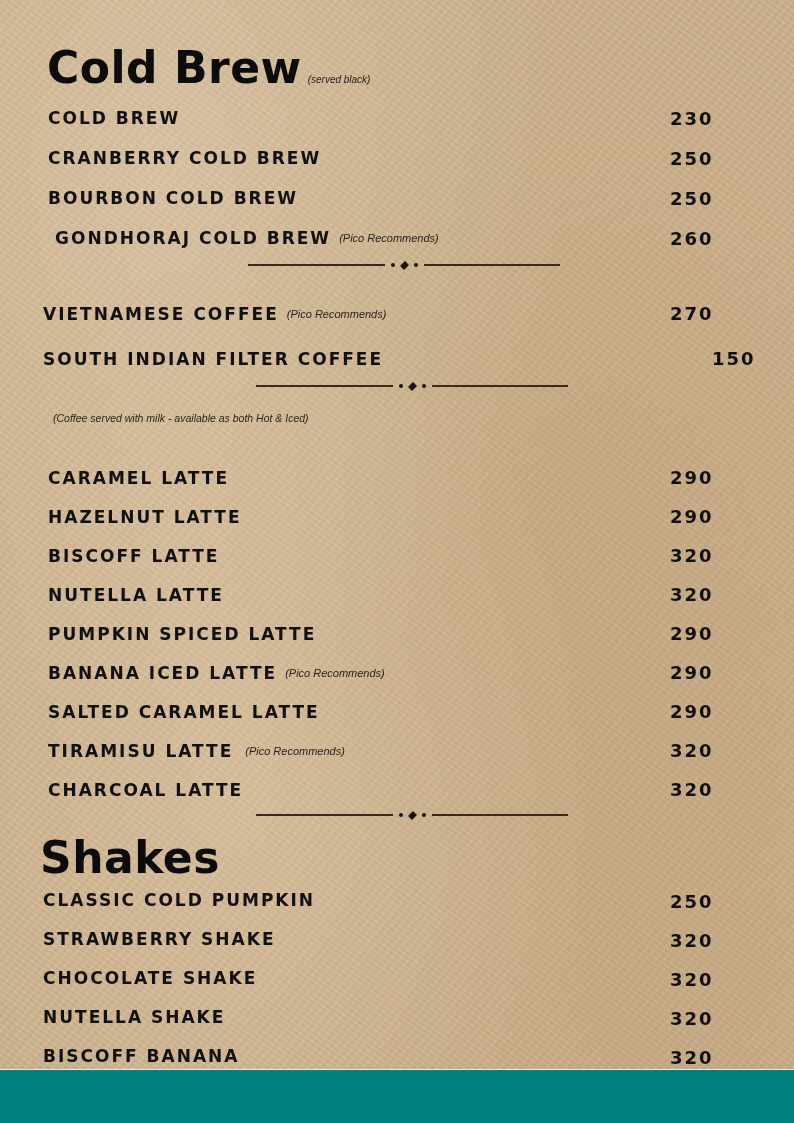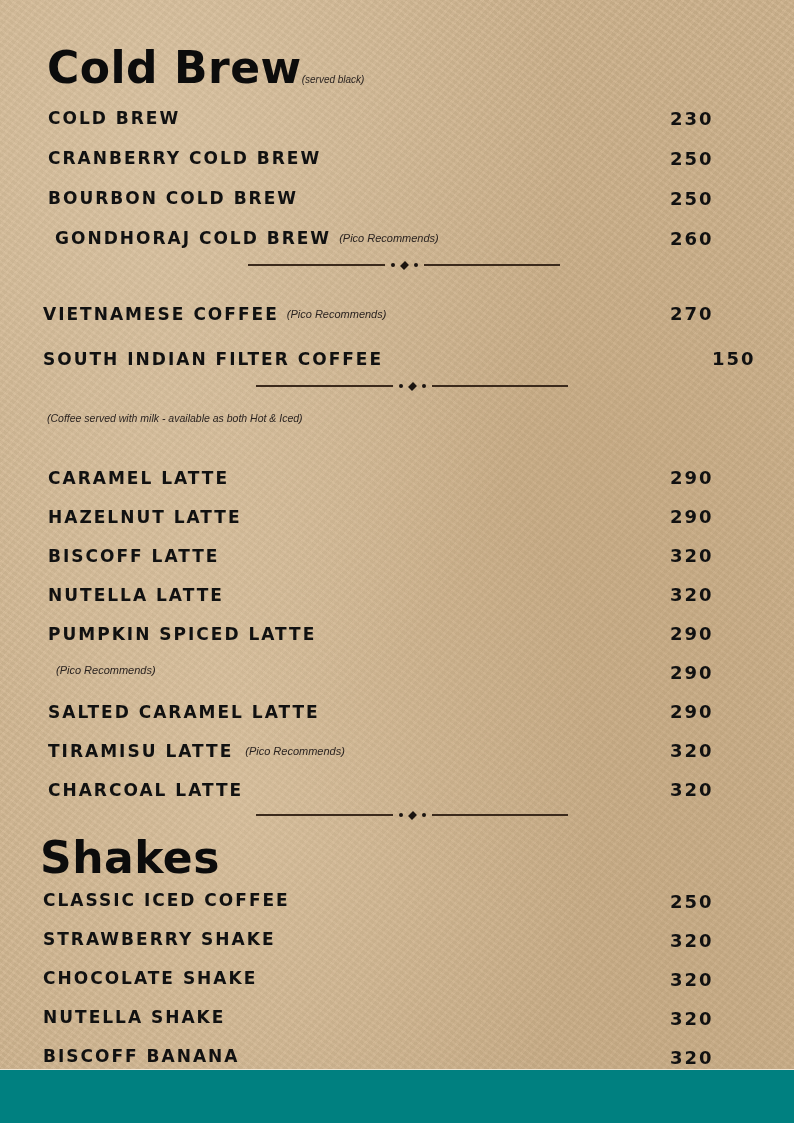--- a/index.html
+++ b/index.html
@@ -18,21 +18,21 @@
   }
   .abs { position: absolute; }
   .sec-title {
     font-family: "DejaVu Sans", sans-serif;
     font-weight: bold; font-size: 44px; letter-spacing: 0.5px; color: #0c0c0c;
     line-height: 1; white-space: nowrap;
   }
   .note {
     font-family: "Liberation Sans", sans-serif;
     font-style: italic; font-size: 11px; color: #2a2320; white-space: nowrap;
-    vertical-align: middle;
+    margin-left: 6px; vertical-align: middle;
   }
   .title-row { display: flex; align-items: baseline; }
   .title-row .note { font-size: 10px; }
   .item {
     font-family: "DejaVu Sans", sans-serif; font-weight: bold;
     font-size: 17px; letter-spacing: 2px; color: #111; white-space: nowrap;
     line-height: 1; display: flex; align-items: center;
   }
   .item .note { letter-spacing: 0; font-weight: normal; font-size: 11px; margin-left: 8px; }
   .price {
@@ -130,20 +130,21 @@
     <span>NUTELLA LATTE</span>
   </div>
 <div class="abs price" style="left:670px; top:586px;">320</div>
 
 <div class="abs item" style="left:48px; top:626px;">
     <span>PUMPKIN SPICED LATTE</span>
   </div>
 <div class="abs price" style="left:670px; top:625px;">290</div>
 
 <div class="abs item" style="left:48px; top:665px;">
+  <span>BANANA ICED LATTE</span>
   <span class="note">(Pico Recommends)</span>
 </div>
 <div class="abs price" style="left:670px; top:664px;">290</div>
 
 <div class="abs item" style="left:48px; top:704px;">
     <span>SALTED CARAMEL LATTE</span>
   </div>
 <div class="abs price" style="left:670px; top:703px;">290</div>
 
 <div class="abs item" style="left:48px; top:743px;">
@@ -165,21 +166,21 @@
       <span class="dot"></span>
     </div>
   <div class="line"></div>
 </div>
 
 <div class="abs title-row" style="left:40px; top:836px;">
   <span class="sec-title">Shakes</span>
 </div>
 
 <div class="abs item" style="left:43px; top:892px;">
-    <span>CLASSIC ICED COFFEE</span>
+    <span>CLASSIC COLD PUMPKIN</span>
   </div>
 <div class="abs price" style="left:670px; top:893px;">250</div>
 
 <div class="abs item" style="left:43px; top:931px;">
     <span>STRAWBERRY SHAKE</span>
   </div>
 <div class="abs price" style="left:670px; top:932px;">320</div>
 
 <div class="abs item" style="left:43px; top:970px;">
     <span>CHOCOLATE SHAKE</span>

